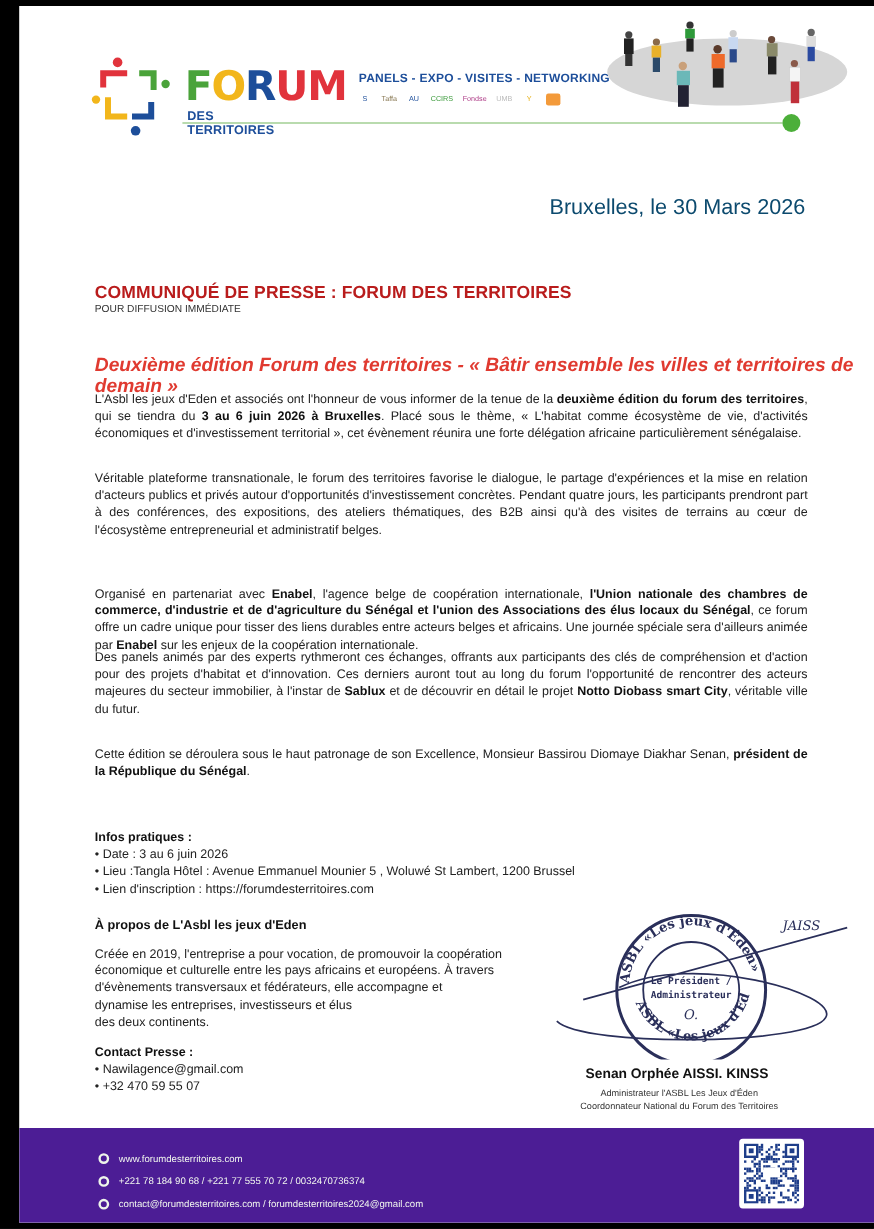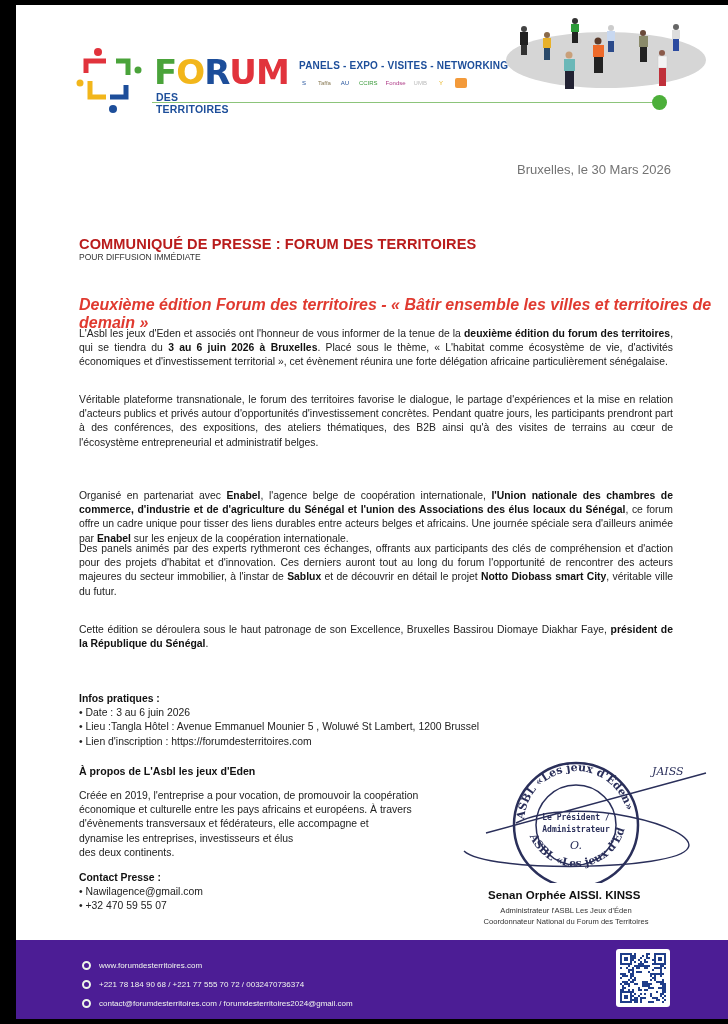--- a/index.html
+++ b/index.html
@@ -19,21 +19,21 @@
   .logo-word .u { color: #e1333c; }
   .logo-word .m { color: #e1333c; }
   .logo-sub { position: absolute; left: 80px; top: 46px; font-weight: 700; font-size: 10.5px; color: #1d4e9a; letter-spacing: 0.2px; }
   .tagline { position: absolute; left: 283px; top: 55px; font-weight: 700; font-size: 10px; color: #1d4e9a; letter-spacing: 0.2px; }
   .partners { position: absolute; left: 282px; top: 73px; display: flex; gap: 8px; align-items: center; }
   .partner { font-size: 6px; height: 10px; min-width: 12px; display: inline-flex; align-items: center; justify-content: center; border-radius: 2px; }
   .header-line { position: absolute; left: 136px; top: 97px; width: 500px; height: 1px; background: #8cc47a; }
   .header-dot { position: absolute; left: 636px; top: 90px; width: 15px; height: 15px; border-radius: 50%; background: #4caf3a; }
   .people { position: absolute; left: 480px; top: 10px; width: 220px; height: 80px; }
 
-  .date-line { position: absolute; right: 63px; top: 157px; font-size: 13px; color: #737373; }
+  .date-line { position: absolute; right: 63px; top: 157px; font-size: 18px; color: #0c4a6e; }
   .title { position: absolute; left: 63px; top: 231px; font-weight: 700; font-size: 14.6px; color: #b91c1c; letter-spacing: 0.1px; }
   .subtitle { position: absolute; left: 63px; top: 247px; font-size: 8.5px; color: #333; }
   .headline { position: absolute; left: 63px; top: 291px; font-style: italic; font-weight: 700; font-size: 16px; color: #e03a30; }
 
   .body { position: absolute; left: 63px; width: 594px; font-size: 10.4px; line-height: 14.2px; color: #222; text-align: justify; }
   .body b { color: #111; }
   .p1 { top: 322px; }
   .p2 { top: 388px; }
   .p3 { top: 465px; margin-top: 19px; }
   .p4 { top: 537px; }
@@ -143,21 +143,21 @@
 
   <div class="date-line">Bruxelles, le 30 Mars 2026</div>
   <div class="title">COMMUNIQUÉ DE PRESSE : FORUM DES TERRITOIRES</div>
   <div class="subtitle">POUR DIFFUSION IMMÉDIATE</div>
   <div class="headline">Deuxième édition Forum des territoires - « Bâtir ensemble les villes et territoires de demain »</div>
 
   <div class="body p1"><span>L'Asbl les jeux d'Eden et associés ont l'honneur de vous informer de la tenue de la </span><b>deuxième édition du forum des territoires</b><span>, qui se tiendra du </span><b>3 au 6 juin 2026 à Bruxelles</b><span>. Placé sous le thème, « L'habitat comme écosystème de vie, d'activités économiques et d'investissement territorial », cet évènement réunira une forte délégation africaine particulièrement sénégalaise.</span></div>
   <div class="body p2"><span>Véritable plateforme transnationale, le forum des territoires favorise le dialogue, le partage d'expériences et la mise en relation d'acteurs publics et privés autour d'opportunités d'investissement concrètes. Pendant quatre jours, les participants prendront part à des conférences, des expositions, des ateliers thématiques, des B2B ainsi qu'à des visites de terrains au cœur de l'écosystème entrepreneurial et administratif belges.</span></div>
   <div class="body p3"><span>Organisé en partenariat avec </span><b>Enabel</b><span>, l'agence belge de coopération internationale, </span><b>l'Union nationale des chambres de commerce, d'industrie et de d'agriculture du Sénégal et l'union des Associations des élus locaux du Sénégal</b><span>, ce forum offre un cadre unique pour tisser des liens durables entre acteurs belges et africains. Une journée spéciale sera d'ailleurs animée par </span><b>Enabel</b><span> sur les enjeux de la coopération internationale.</span></div>
   <div class="body p4"><span>Des panels animés par des experts rythmeront ces échanges, offrants aux participants des clés de compréhension et d'action pour des projets d'habitat et d'innovation. Ces derniers auront tout au long du forum l'opportunité de rencontrer des acteurs majeures du secteur immobilier, à l'instar de </span><b>Sablux</b><span> et de découvrir en détail le projet </span><b>Notto Diobass smart City</b><span>, véritable ville du futur.</span></div>
-  <div class="body p5"><span>Cette édition se déroulera sous le haut patronage de son Excellence, Bruxelles Bassirou Diomaye Diakhar Faye, </span><b>président de la République du Sénégal</b><span>.</span></div>
+  <div class="body p5"><span>Cette édition se déroulera sous le haut patronage de son Excellence, Monsieur Bassirou Diomaye Diakhar Senan, </span><b>président de la République du Sénégal</b><span>.</span></div>
 
   <div class="infos">
     <div class="h">Infos pratiques :</div>
     <div>• Date : 3 au 6 juin 2026</div>
     <div>• Lieu :Tangla Hôtel : Avenue Emmanuel Mounier 5 , Woluwé St Lambert, 1200 Brussel</div>
     <div>• Lien d'inscription : https://forumdesterritoires.com</div>
   </div>
 
   <div class="apropos-h">À propos de L'Asbl les jeux d'Eden</div>
   <div class="apropos">Créée en  2019, l'entreprise a pour vocation, de promouvoir la coopération

